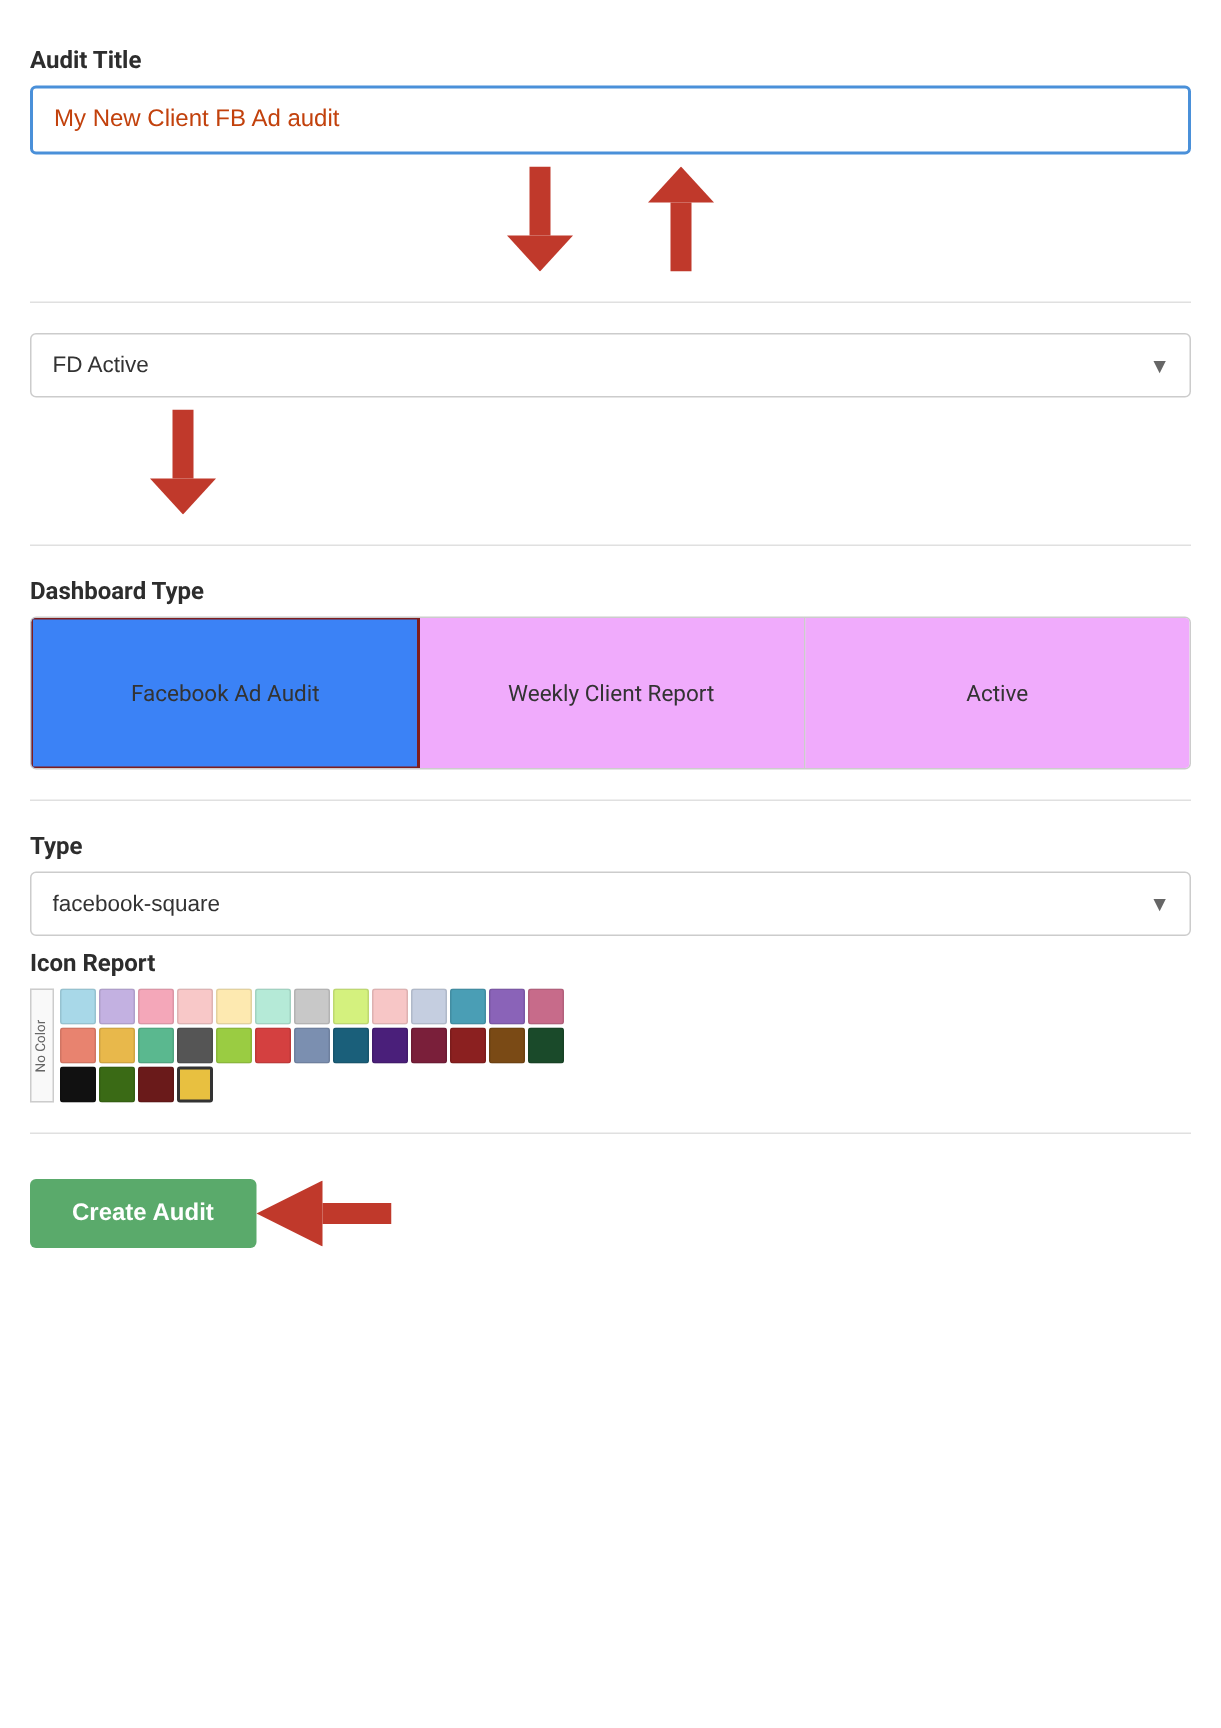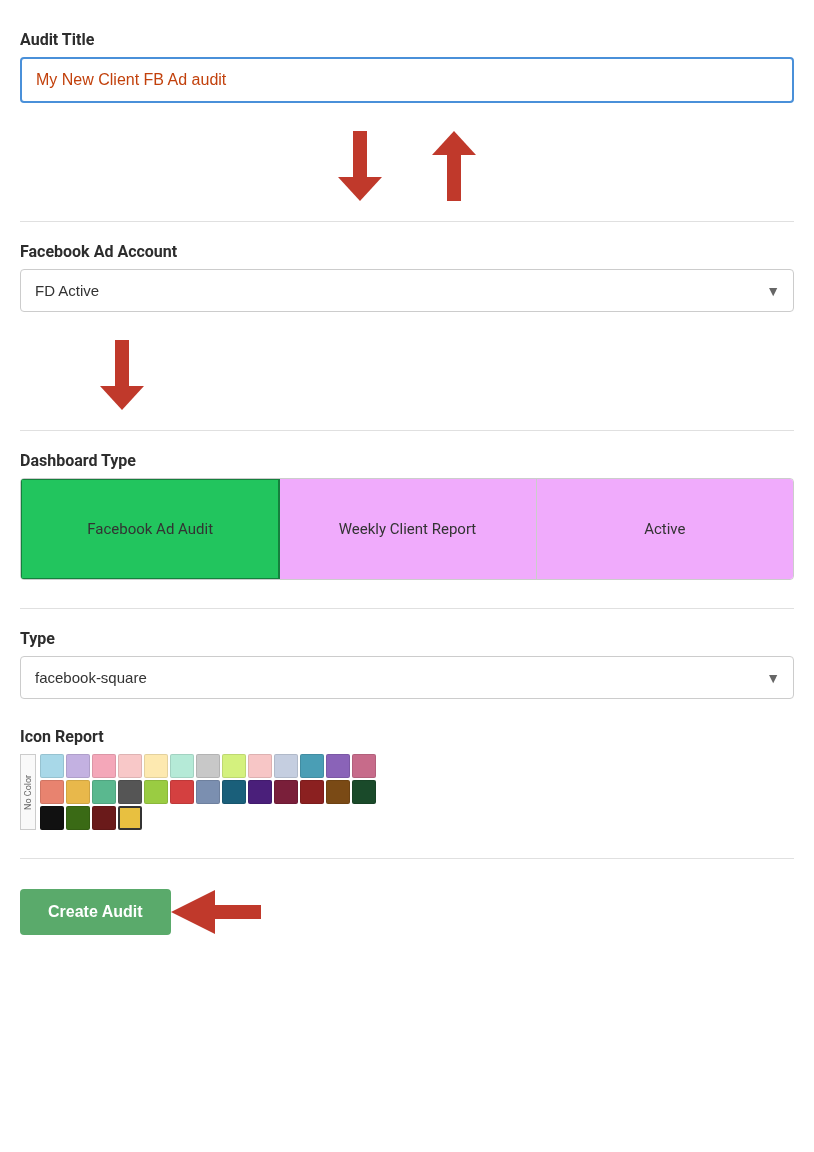--- a/index.html
+++ b/index.html
@@ -6,21 +6,21 @@
     body {
       font-family: -apple-system, BlinkMacSystemFont, 'Segoe UI', Roboto, sans-serif;
       background: #fff;
       width: 814px;
       min-height: 1152px;
       padding: 30px 20px;
       color: #333;
     }
 
     .section {
-      margin-bottom: 28px;
+      margin-bottom: 8px;
     }
 
     .section-label {
       font-size: 16px;
       font-weight: 700;
       color: #2d2d2d;
       margin-bottom: 8px;
     }
 
     .audit-title-input {
@@ -87,22 +87,22 @@
       display: flex;
       align-items: center;
       justify-content: center;
     }
 
     .dashboard-card:last-child {
       border-right: none;
     }
 
     .dashboard-card.selected {
-      background: #22c55e;
-      border: 2px solid #15803d;
+      background: #3b82f6;
+      border: 2px solid #7f1d1d;
       margin: -1px;
       z-index: 1;
       justify-content: center;
     }
 
     
     .annotation-arrows {
       display: flex;
       justify-content: center;
       gap: 50px;
@@ -192,21 +192,20 @@
     </svg>
     <svg class="arrow-svg" width="44" height="70" viewBox="0 0 44 70">
       <polygon points="0,24 44,24 22,0" fill="#c0392b"></polygon>
       <rect x="15" y="24" width="14" height="46" fill="#c0392b"></rect>
     </svg>
   </div>
 
   <hr class="divider">
 
   <div class="section">
-    <div class="section-label">Facebook Ad Account</div>
     <div class="select-wrapper">
       <select>
         <option>FD Active</option>
         <option>Account 2</option>
         <option>Account 3</option>
       </select>
       <span class="select-chevron">▼</span>
     </div>
   </div>
 

